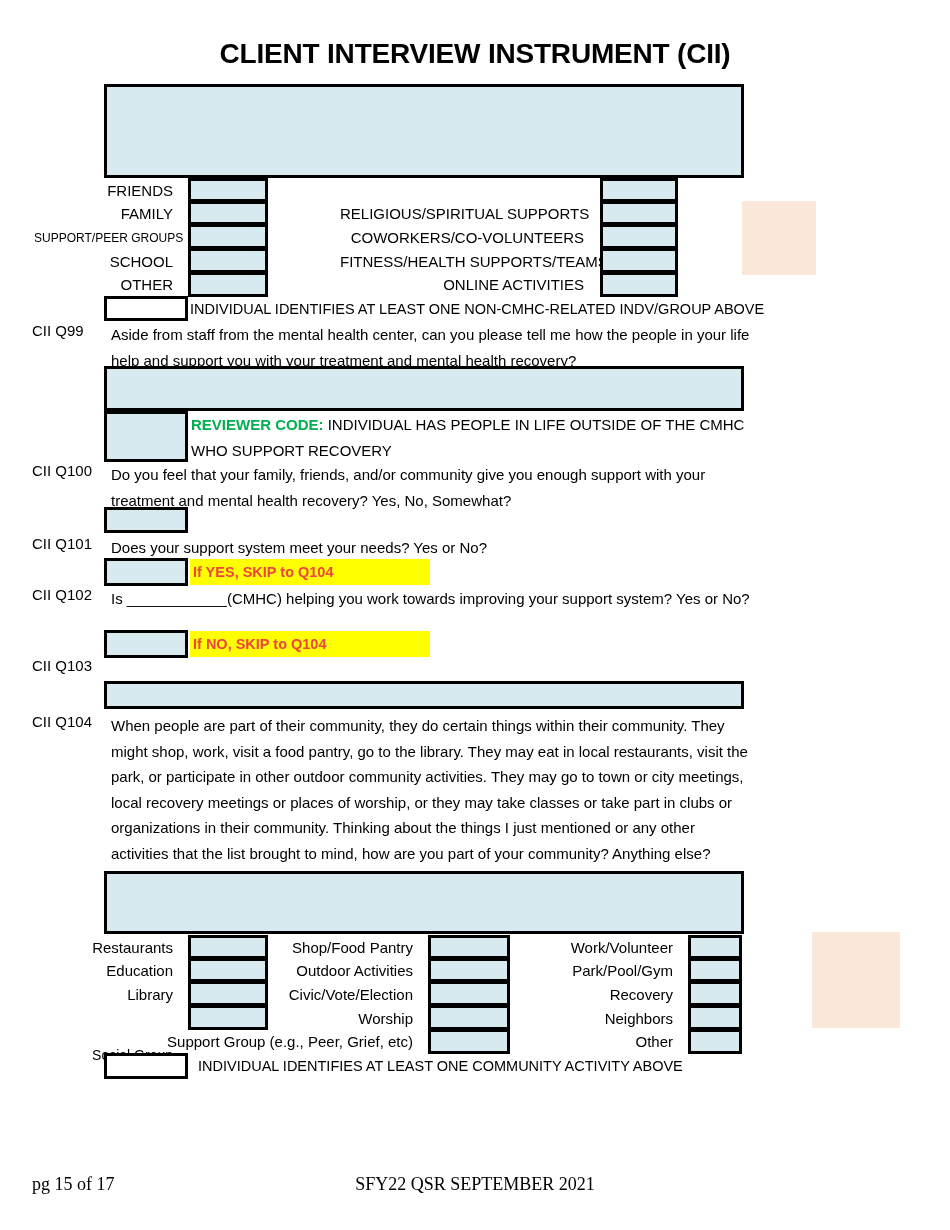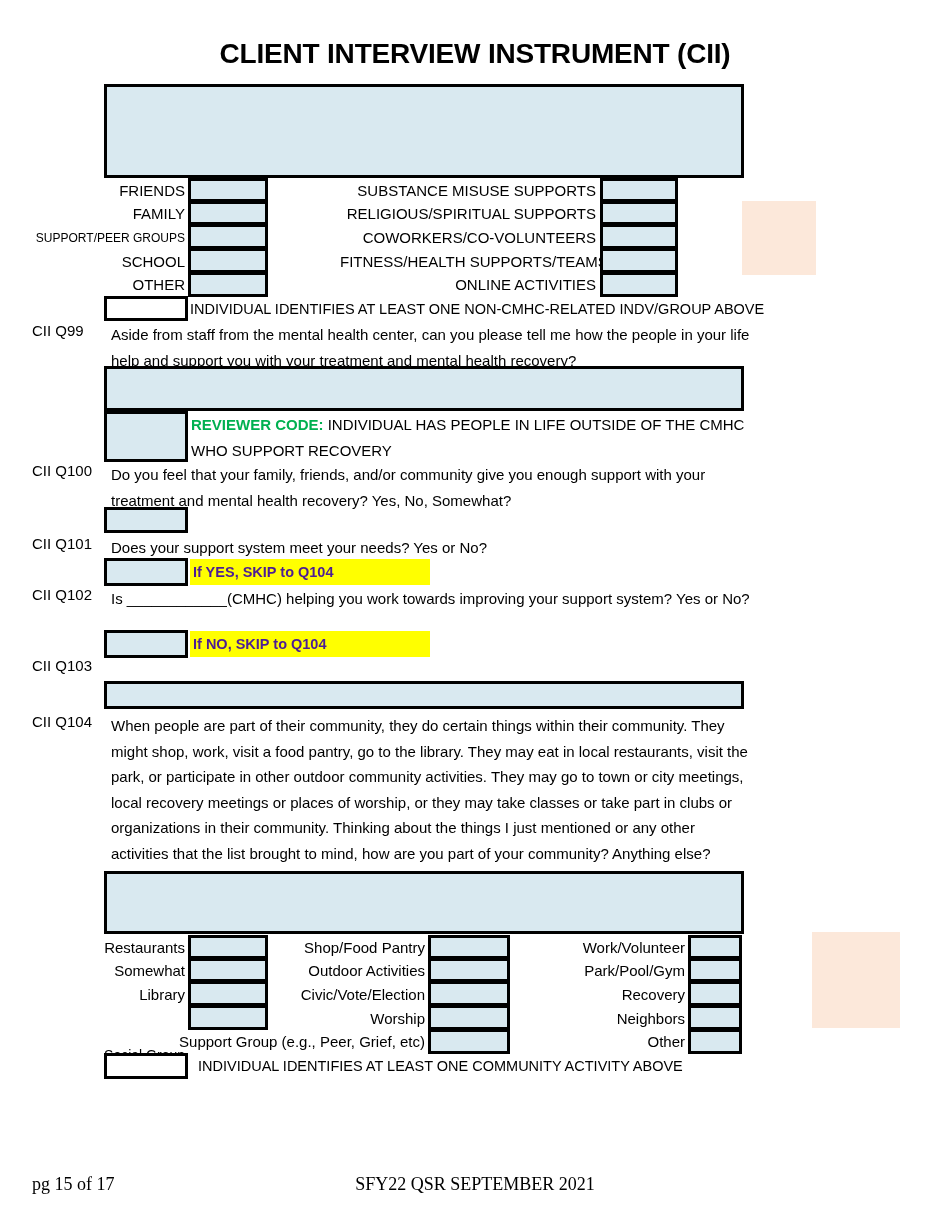--- a/index.html
+++ b/index.html
@@ -58,21 +58,21 @@
     position: absolute;
     background: #ffffff;
     border: 3px solid #000000;
     box-sizing: border-box;
   }
 
   
   .skip-band {
     position: absolute;
     background: #ffff00;
-    color: #4c1d95;
+    color: #ef4444;
     font-weight: bold;
     font-size: 14.5px;
     line-height: 26px;
     box-sizing: border-box;
     padding-left: 3px;
     white-space: nowrap;
   }
 
   
   .qnum {
@@ -94,21 +94,21 @@
     font-weight: bold;
   }
 
   
   .grid-label {
     position: absolute;
     font-size: 15px;
     text-align: right;
     white-space: nowrap;
     box-sizing: border-box;
-    padding-right: 2px;
+    padding-right: 14px;
     line-height: 23.6px;
   }
   .grid-label.small { font-size: 12px; }
   .grid-label.small2 { font-size: 14px; margin-top: 36px; }
 
   .grid-cell {
     position: absolute;
     background: #d9e9f0;
     border: 3px solid #000000;
     box-sizing: border-box;
@@ -145,21 +145,20 @@
   <div class="grid-label small" style="left:34px; top:226px; width:153px; height:24px; line-height:25px;">SUPPORT/PEER GROUPS</div>
   <div class="grid-label" style="left:64px; top:250px; width:123px; height:24px;">SCHOOL</div>
   <div class="grid-label" style="left:64px; top:273px; width:123px; height:24px;">OTHER</div>
 
   <div class="grid-cell" style="left:188px; top:178px; width:80px; height:24px;"></div>
   <div class="grid-cell" style="left:188px; top:201px; width:80px; height:24px;"></div>
   <div class="grid-cell" style="left:188px; top:224px; width:80px; height:25px;"></div>
   <div class="grid-cell" style="left:188px; top:248px; width:80px; height:25px;"></div>
   <div class="grid-cell" style="left:188px; top:272px; width:80px; height:25px;"></div>
 
-  <div class="grid-label" style="left:340px; top:179px; width:258px; height:24px;">SUBSTANCE MISUSE SUPPORTS</div>
   <div class="grid-label" style="left:340px; top:226px; width:258px; height:24px;">COWORKERS/CO-VOLUNTEERS</div>
   <div class="grid-label" style="left:340px; top:202px; width:258px; height:24px;">RELIGIOUS/SPIRITUAL SUPPORTS</div>
   <div class="grid-label" style="left:340px; top:250px; width:258px; height:24px;">FITNESS/HEALTH SUPPORTS/TEAMS</div>
   <div class="grid-label" style="left:340px; top:273px; width:258px; height:24px;">ONLINE ACTIVITIES</div>
 
   <div class="grid-cell" style="left:600px; top:178px; width:78px; height:24px;"></div>
   <div class="grid-cell" style="left:600px; top:201px; width:78px; height:24px;"></div>
   <div class="grid-cell" style="left:600px; top:224px; width:78px; height:25px;"></div>
   <div class="grid-cell" style="left:600px; top:248px; width:78px; height:25px;"></div>
   <div class="grid-cell" style="left:600px; top:272px; width:78px; height:25px;"></div>
@@ -195,21 +194,21 @@
   <div class="qnum" style="left:32px; top:657px;">CII Q103</div>
 
   <div class="answer-box" style="left:104px; top:681px; width:640px; height:28px;"></div>
 
   <div class="qnum" style="left:32px; top:713px;">CII Q104</div>
   <div class="qtext" style="left:111px; top:713px; width:645px;">When people are part of their community, they do certain things within their community. They might shop, work, visit a food pantry, go to the library. They may eat in local restaurants, visit the park, or participate in other outdoor community activities. They may go to town or city meetings, local recovery meetings or places of worship, or they may take classes or take part in clubs or organizations in their community. Thinking about the things I just mentioned or any other activities that the list brought to mind, how are you part of your community? Anything else?</div>
 
   <div class="answer-box" style="left:104px; top:871px; width:640px; height:63px;"></div>
 
   <div class="grid-label" style="left:62px; top:936px; width:125px; height:24px;">Restaurants</div>
-  <div class="grid-label" style="left:62px; top:959px; width:125px; height:24px;">Somewhat</div>
+  <div class="grid-label" style="left:62px; top:959px; width:125px; height:24px;">Education</div>
   <div class="grid-label" style="left:62px; top:983px; width:125px; height:24px;">Library</div>
   <div class="grid-label small2" style="left:62px; top:1007px; width:125px; height:24px; line-height:24px;">Social Group</div>
 
   <div class="grid-cell" style="left:188px; top:935px; width:80px; height:24px;"></div>
   <div class="grid-cell" style="left:188px; top:958px; width:80px; height:24px;"></div>
   <div class="grid-cell" style="left:188px; top:981px; width:80px; height:25px;"></div>
   <div class="grid-cell" style="left:188px; top:1005px; width:80px; height:25px;"></div>
 
   <div class="grid-label" style="left:272px; top:936px; width:155px; height:24px;">Shop/Food Pantry</div>
   <div class="grid-label" style="left:272px; top:959px; width:155px; height:24px;">Outdoor Activities</div>

